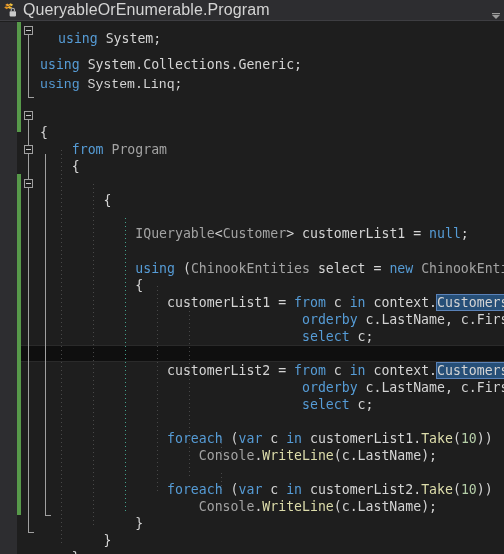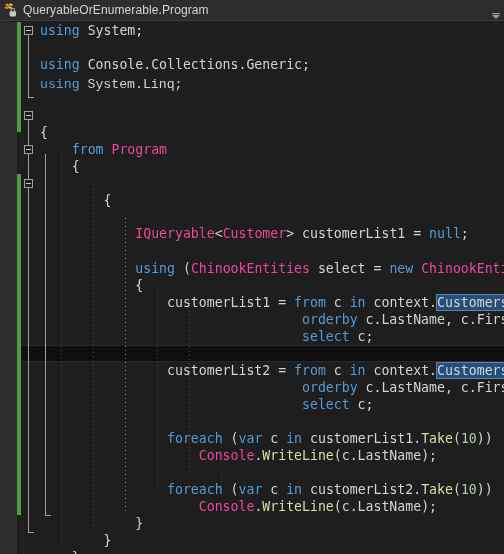--- a/index.html
+++ b/index.html
@@ -24,21 +24,21 @@
     box-sizing: border-box;
   }
   #nav-icon {
     width: 16px; height: 16px;
     margin-left: 3px; margin-right: 4px;
     position: relative;
     flex: 0 0 auto;
   }
   #nav-label {
     font-family: "Liberation Sans", sans-serif;
-    font-size: 12px;
+    font-size: 16px;
     color: #d4d4d4;
     white-space: nowrap;
     letter-spacing: 0.1px;
   }
   #nav-dropdown {
     position: absolute;
     right: 3px; top: 6px;
     width: 10px; height: 9px;
   }
 
@@ -132,21 +132,21 @@
     background: #a0a0a0;
   }
   .outline-foot {
     position: absolute;
     height: 1px;
     background: #a0a0a0;
   }
 
   
   .kw   { color: #569cd6; }            
-  .typ  { color: #ec4899; }            
+  .typ  { color: #a3a3a3; }            
   .mth  { color: #dcdcaa; }            
   .num  { color: #b5cea8; text-align: right; }            
   .pln  { color: #d4d4d4; }            
   .hl   { background: #264f78; outline: 1px solid #5a82b8; color: #d4d4d4; }
 </style>
 </head>
 <body>
 
 <div id="nav-bar">
   <span id="nav-icon">
@@ -194,22 +194,22 @@
   <div class="outline-line" style="left:28px; top:98px; height:412px;"></div>
   <div class="outline-foot" style="left:28px; top:510px; width:6px;"></div>
 
   <div class="collapse-box" style="left:24px; top:123px;"></div>
   <div class="outline-line" style="left:45px; top:132px; height:361px;"></div>
   <div class="outline-foot" style="left:45px; top:493px; width:6px;"></div>
 
   <div class="collapse-box" style="left:24px; top:157px;"></div>
 
   <div id="code-surface">
-      <div class="line" style="top: 0px;"><span class="kw">using</span><span class="pln"> System;</span></div>
-      <div class="line" style="top: 34px;"><span class="kw">using</span><span class="pln"> Console.Collections.Generic;</span></div>
+      <div class="line" style="top: 8px; margin-left: 18px;"><span class="kw">using</span><span class="pln"> System;</span></div>
+      <div class="line" style="top: 34px;"><span class="kw">using</span><span class="pln"> System.Collections.Generic;</span></div>
       <div class="line" style="top: 54px; font-family: Liberation Mono, monospace;"><span class="kw">using</span><span class="pln"> System.Linq;</span></div>
       <div class="line" style="top: 68px;"></div>
       <div class="line" style="top: 102px;"><span class="pln">{</span></div>
       <div class="line" style="top: 119px;"><span class="pln">    </span><span class="kw">from</span><span class="pln"> </span><span class="typ">Program</span></div>
       <div class="line" style="top: 136px;"><span class="pln">    {</span></div>
       <div class="line" style="top: 170px;"><span class="pln">        {</span></div>
       <div class="line" style="top: 203px;"><span class="pln">            </span><span class="typ">IQueryable</span><span class="pln">&lt;</span><span class="typ">Customer</span><span class="pln">&gt; customerList1 = </span><span class="kw">null</span><span class="pln">;</span></div>
       <div class="line" style="top: 221px;"></div>
       <div class="line" style="top: 238px;"><span class="pln">            </span><span class="kw">using</span><span class="pln"> (</span><span class="typ">ChinookEntities</span><span class="pln"> select = </span><span class="kw">new</span><span class="pln"> </span><span class="typ">ChinookEntities</span></div>
       <div class="line" style="top: 255px;"><span class="pln">            {</span></div>

